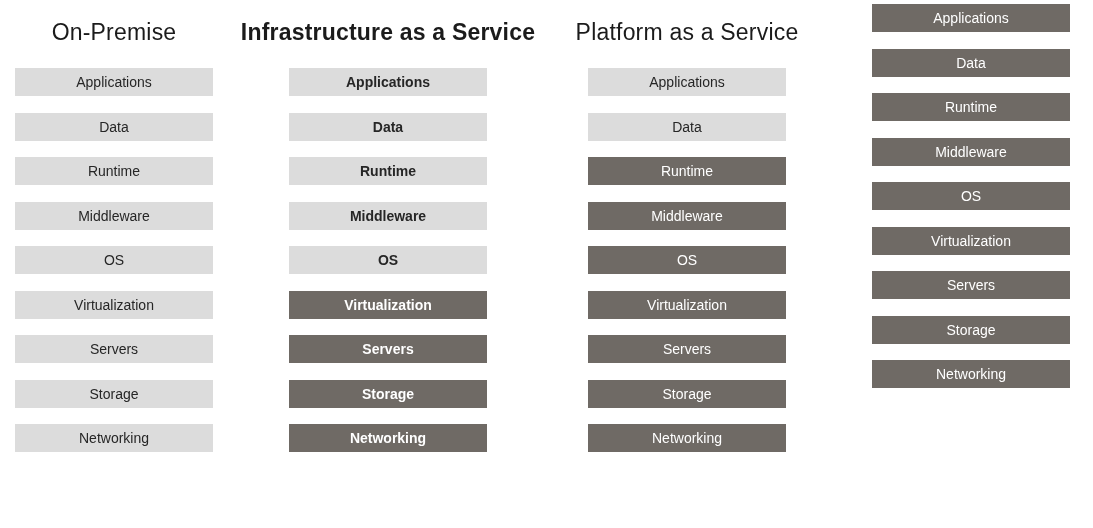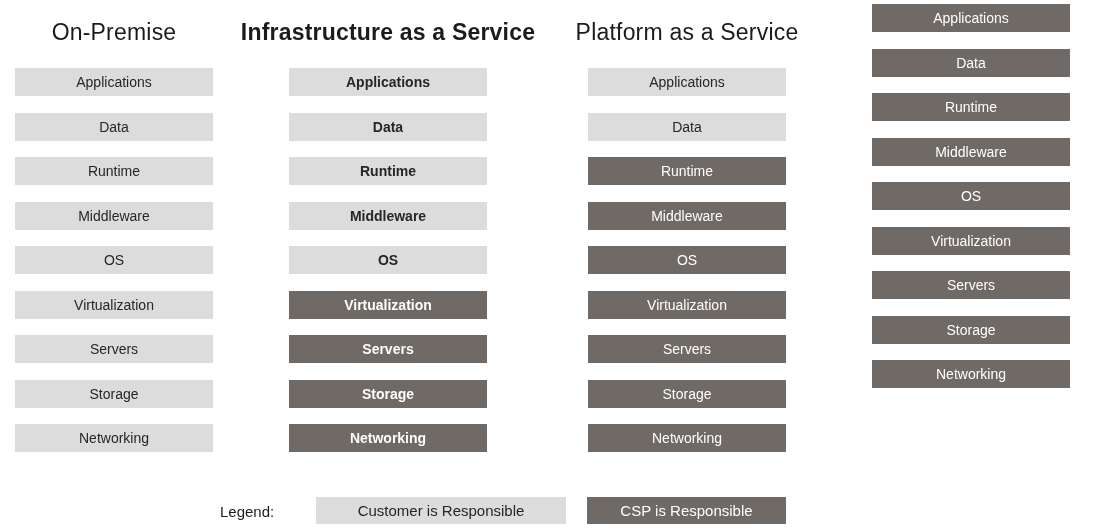--- a/index.html
+++ b/index.html
@@ -119,19 +119,14 @@
       <div class="box" data-state="csp">Runtime</div>
       <div class="box" data-state="csp">Middleware</div>
       <div class="box" data-state="csp">OS</div>
       <div class="box" data-state="csp">Virtualization</div>
       <div class="box" data-state="csp">Servers</div>
       <div class="box" data-state="csp">Storage</div>
       <div class="box" data-state="csp">Networking</div>
     </div>
   </div>
 
-  <div class="legend-row">
-    <div class="legend-label">Legend:</div>
-    <div class="legend-box customer">Customer is Responsible</div>
-    <div class="legend-box csp">CSP is Responsible</div>
-  </div>
 
 </div>
 
 </body></html>

